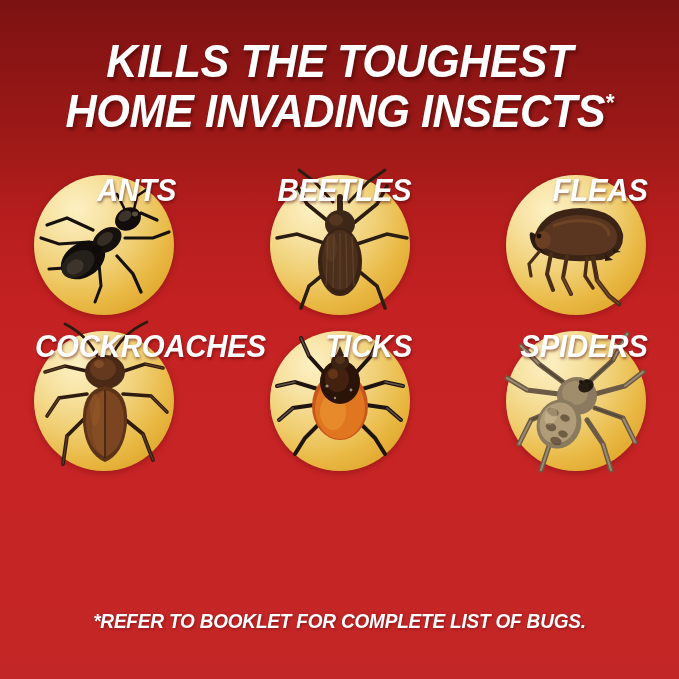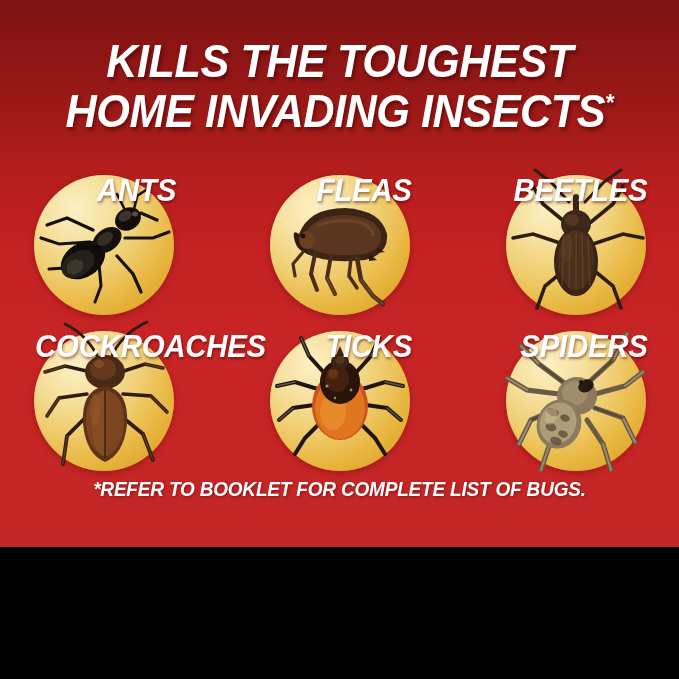--- a/index.html
+++ b/index.html
@@ -3,21 +3,21 @@
 <meta charset="utf-8">
 <style>
   html, body {
     margin: 0;
     padding: 0;
     background: #000;
   }
   #stage {
     position: relative;
     width: 679px;
-    height: 547px;
+    height: 679px;
     overflow: hidden;
     font-family: "Liberation Sans", sans-serif;
     background: linear-gradient(180deg,
         #7c1212 0%,
         #8a1514 8%,
         #a01a18 22%,
         #b81e1e 33%,
         #c42122 45%,
         #c72425 62%,
         #c62525 80%,
@@ -172,54 +172,20 @@
             <ellipse cx="106" cy="46" rx="3" ry="2.4" fill="#6b5c4d" opacity="0.8"></ellipse>
           </svg>
         </div>
         <div class="bug-label">ANTS</div>
       </div>
 
       <div class="bug-cell">
         <div class="disc-wrap">
           <div class="disc"></div>
           <svg class="bug-art" viewBox="0 0 150 150">
-
-            <path d="M34 66 Q44 40 80 40 Q116 42 122 66 Q124 86 100 92 Q62 96 42 86 Q30 80 34 66 Z" fill="#3b2415"></path>
-            <path d="M40 66 Q50 47 80 47 Q112 49 116 66 Q118 82 98 86 Q64 90 46 81 Q36 77 40 66 Z" fill="#5a3620"></path>
-            <path d="M52 58 Q70 50 94 54 Q108 58 108 68" fill="none" stroke="#7d4d2c" stroke-width="3" opacity="0.6"></path>
-
-            <path d="M34 66 Q26 60 30 74 Q33 84 45 86 Q36 78 34 66 Z" fill="#2e1b0f"></path>
-            <ellipse cx="42" cy="72" rx="8" ry="9" fill="#6a3f22"></ellipse>
-            <circle cx="38" cy="68" r="2.4" fill="#1a0f08"></circle>
-
-            <g fill="#2a1a0f">
-              <path d="M112 80 l8 4 -8 1 z"></path>
-              <path d="M104 86 l8 6 -8 1 z"></path>
-            </g>
-
-            <g stroke="#4a2d19" fill="none" stroke-linecap="round">
-              <path d="M50 86 L46 106 L52 122" stroke-width="4"></path>
-              <path d="M66 88 L62 110 L70 126" stroke-width="4"></path>
-              <path d="M92 90 L96 112 L108 128 L118 136" stroke-width="4.5"></path>
-              <path d="M86 90 L84 108 L92 120" stroke-width="3.5"></path>
-              <path d="M38 84 L28 96 L30 108" stroke-width="3.2"></path>
-            </g>
-            <g stroke="#8a5730" fill="none" stroke-linecap="round" stroke-width="1.6" opacity="0.65">
-              <path d="M96 112 L108 128 L118 136"></path>
-              <path d="M62 110 L70 126"></path>
-            </g>
-          </svg>
-        </div>
-        <div class="bug-label">FLEAS</div>
-      </div>
-
-      <div class="bug-cell">
-        <div class="disc-wrap">
-          <div class="disc"></div>
-          <svg class="bug-art" viewBox="0 0 150 150">
             <g stroke="#2b1d11" fill="none" stroke-linecap="round">
 
               <path d="M68 34 L50 14 L34 2" stroke-width="3"></path>
               <path d="M84 34 L103 14 L120 2" stroke-width="3"></path>
 
               <path d="M64 54 L42 36 L32 18" stroke-width="3.6"></path>
               <path d="M90 54 L112 36 L122 18" stroke-width="3.6"></path>
 
               <path d="M62 76 L32 66 L12 70" stroke-width="3.6"></path>
               <path d="M92 76 L122 66 L142 70" stroke-width="3.6"></path>
@@ -240,20 +206,54 @@
               <path d="M63 68 L61 118"></path>
               <path d="M69 66 L68 120"></path>
               <path d="M75 65 L75 121"></path>
               <path d="M81 66 L82 120"></path>
               <path d="M87 68 L89 118"></path>
             </g>
             <ellipse cx="66" cy="80" rx="6" ry="14" fill="#6d4828" opacity="0.35"></ellipse>
           </svg>
         </div>
         <div class="bug-label">BEETLES</div>
+      </div>
+
+      <div class="bug-cell">
+        <div class="disc-wrap">
+          <div class="disc"></div>
+          <svg class="bug-art" viewBox="0 0 150 150">
+
+            <path d="M34 66 Q44 40 80 40 Q116 42 122 66 Q124 86 100 92 Q62 96 42 86 Q30 80 34 66 Z" fill="#3b2415"></path>
+            <path d="M40 66 Q50 47 80 47 Q112 49 116 66 Q118 82 98 86 Q64 90 46 81 Q36 77 40 66 Z" fill="#5a3620"></path>
+            <path d="M52 58 Q70 50 94 54 Q108 58 108 68" fill="none" stroke="#7d4d2c" stroke-width="3" opacity="0.6"></path>
+
+            <path d="M34 66 Q26 60 30 74 Q33 84 45 86 Q36 78 34 66 Z" fill="#2e1b0f"></path>
+            <ellipse cx="42" cy="72" rx="8" ry="9" fill="#6a3f22"></ellipse>
+            <circle cx="38" cy="68" r="2.4" fill="#1a0f08"></circle>
+
+            <g fill="#2a1a0f">
+              <path d="M112 80 l8 4 -8 1 z"></path>
+              <path d="M104 86 l8 6 -8 1 z"></path>
+            </g>
+
+            <g stroke="#4a2d19" fill="none" stroke-linecap="round">
+              <path d="M50 86 L46 106 L52 122" stroke-width="4"></path>
+              <path d="M66 88 L62 110 L70 126" stroke-width="4"></path>
+              <path d="M92 90 L96 112 L108 128 L118 136" stroke-width="4.5"></path>
+              <path d="M86 90 L84 108 L92 120" stroke-width="3.5"></path>
+              <path d="M38 84 L28 96 L30 108" stroke-width="3.2"></path>
+            </g>
+            <g stroke="#8a5730" fill="none" stroke-linecap="round" stroke-width="1.6" opacity="0.65">
+              <path d="M96 112 L108 128 L118 136"></path>
+              <path d="M62 110 L70 126"></path>
+            </g>
+          </svg>
+        </div>
+        <div class="bug-label">FLEAS</div>
       </div>
     </div>
 
     <div class="bug-row">
 
       <div class="bug-cell">
         <div class="disc-wrap">
           <div class="disc"></div>
           <svg class="bug-art" viewBox="0 0 150 150">
             <g stroke="#2e1c10" fill="none" stroke-linecap="round">

